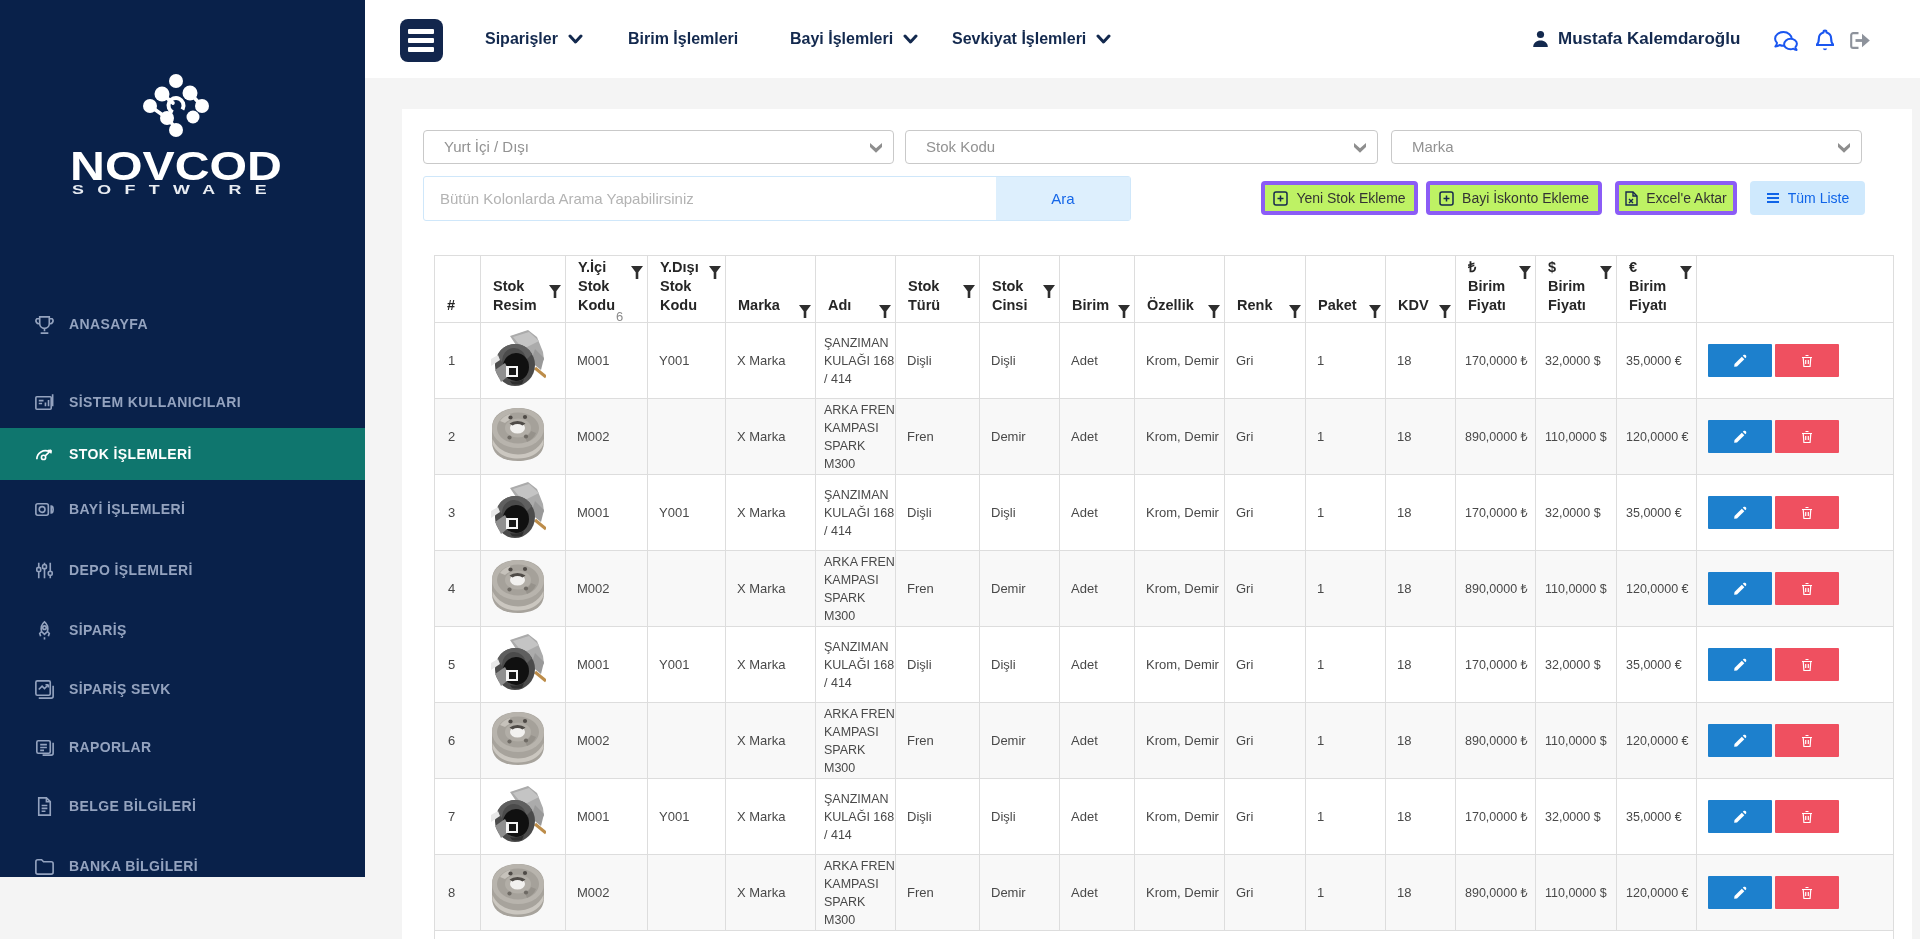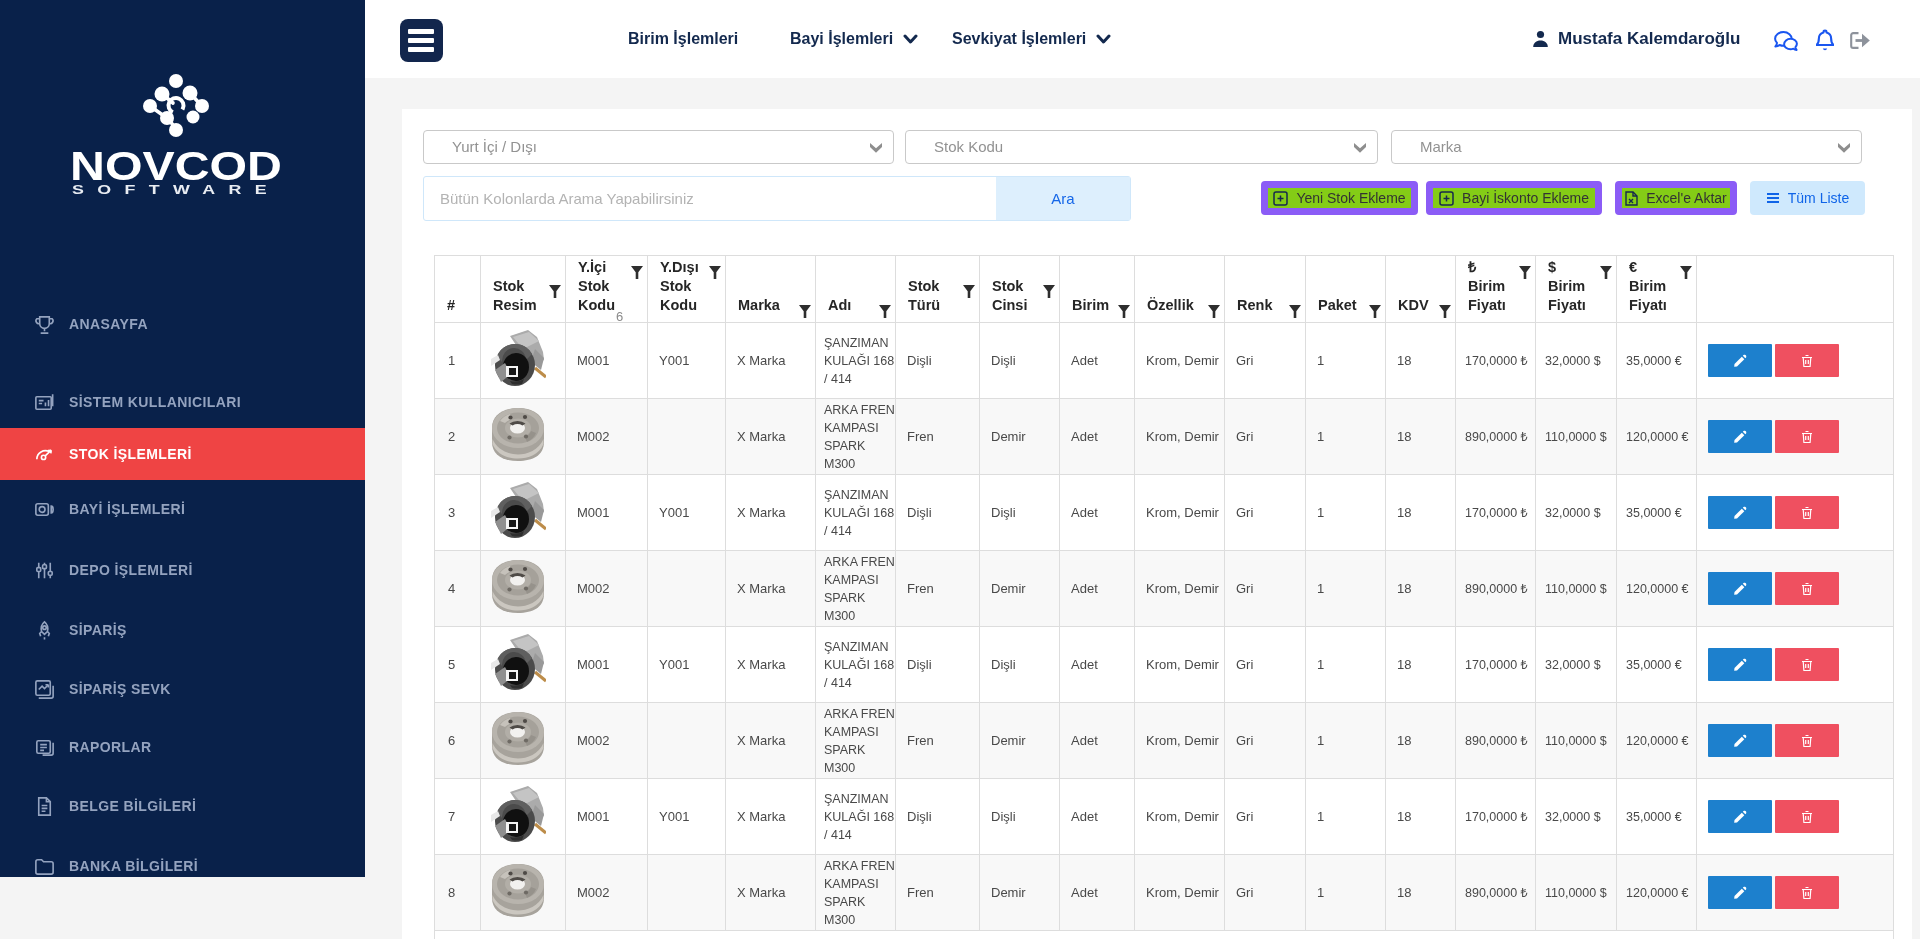--- a/index.html
+++ b/index.html
@@ -3,36 +3,36 @@
 <meta charset="utf-8">
 <style>
 * { margin:0; padding:0; box-sizing:border-box; }
 html,body { width:1920px; height:939px; overflow:hidden; font-family:"Liberation Sans", sans-serif; background:#f4f4f4; }
 .abs { position:absolute; }
 
 #sidebar { position:absolute; left:0; top:0; width:365px; height:877px; background:#09214a; z-index:5; }
 #menu { position:absolute; left:0; top:0; width:365px; }
 .mi { position:absolute; left:0; width:365px; height:60px; display:flex; align-items:center; padding-left:33px; color:#94a3bf; font-size:14px; font-weight:bold; letter-spacing:.4px; }
 .mi svg { width:23px; height:23px; margin-right:13px; flex:none; }
-.mi.active { background:#ef4444; color:#ffffff; height:52px; }
+.mi.active { background:#0f766e; color:#ffffff; height:52px; }
 
 #topbar { position:absolute; left:365px; top:0; width:1555px; height:78px; background:#ffffff; }
 #hamb { position:absolute; left:35px; top:19px; width:43px; height:43px; background:#12264d; border-radius:8px; }
 #hamb div { position:absolute; left:8px; width:26px; height:5px; background:#fff; border-radius:1px; }
 .nav { position:absolute; top:0; height:78px; display:flex; align-items:center; font-size:16px; font-weight:bold; color:#13294e; }
 .nav svg { margin-left:10px; }
 #userarea { position:absolute; top:0; height:78px; display:flex; align-items:center; font-size:17px; font-weight:bold; color:#13294e; }
 
 #content { position:absolute; left:365px; top:78px; width:1555px; height:861px; background:#f4f4f4; }
 #card { position:absolute; left:402px; top:109px; width:1510px; height:830px; background:#ffffff; }
-.sel { position:absolute; height:34px; border:1px solid #c9c9c9; border-radius:4px; background:#fff; color:#929292; font-size:15px; line-height:32px; padding-left:28px; }
+.sel { position:absolute; height:34px; border:1px solid #c9c9c9; border-radius:4px; background:#fff; color:#929292; font-size:15px; line-height:32px; padding-left:20px; }
 .sel svg { position:absolute; right:11px; top:12px; }
 #searchbox { position:absolute; left:423px; top:176px; width:708px; height:45px; border:1px solid #cfe7fa; border-radius:3px; background:#fff; color:#b3b3b3; font-size:15px; line-height:43px; padding-left:16px; }
 #arabtn { position:absolute; right:0; top:0; width:134px; height:43px; background:#ddeffd; color:#1667e8; font-size:15px; font-weight:500; text-align:center; line-height:43px; }
-.btn { position:absolute; top:181px; height:34px; border:7px solid #8b5cf6; border-radius:4px; background:#84cc16; color:#333; font-size:14px; display:flex; align-items:center; justify-content:center; gap:8px; }
+.btn { position:absolute; top:181px; height:34px; border:4px solid #8b5cf6; border-radius:4px; background:#bef264; color:#333; font-size:14px; display:flex; align-items:center; justify-content:center; gap:8px; }
 #btn4 { border:none; background:#cfe9fd; color:#0f64e8; font-weight:500; }
 
 #tbl { position:absolute; left:434px; top:255px; border-collapse:collapse; table-layout:fixed; width:1460px; }
 #tbl th, #tbl td { border:1px solid #dddddd; overflow:hidden; }
 #tbl th { height:67px; vertical-align:bottom; text-align:left; font-size:14.5px; font-weight:bold; color:#262626; line-height:19px; padding:0 16px 7px 12px; position:relative; }
 #tbl td { height:76px; vertical-align:middle; font-size:13px; color:#494949; line-height:18px; padding-left:11px; white-space:nowrap; }
 #tbl tr.even td { background:#f8f8f8; }
 .fun { position:absolute; right:4px; }
 .f1 { top:49px; } .f2 { top:29px; } .f3 { top:10px; }
 .imgcell { padding-left:9px !important; }
@@ -122,20 +122,23 @@
         </svg>BANKA BİLGİLERİ</div>
   </div>
 </div>
 
 <div id="topbar">
   <div id="hamb">
       <div style="top:10px"></div>
       <div style="top:19px"></div>
       <div style="top:28px"></div>
     </div>
+  <div class="nav" style="left:120px">Siparişler<svg width="15" height="10" viewBox="0 0 15 10" fill="none" stroke="#13294e" stroke-width="3" stroke-linecap="round" stroke-linejoin="round">
+        <path d="M2 2 7.5 8 13 2"></path>
+      </svg></div>
   <div class="nav" style="left:263px">Birim İşlemleri</div>
   <div class="nav" style="left:425px">Bayi İşlemleri<svg width="15" height="10" viewBox="0 0 15 10" fill="none" stroke="#13294e" stroke-width="3" stroke-linecap="round" stroke-linejoin="round">
         <path d="M2 2 7.5 8 13 2"></path>
       </svg></div>
   <div class="nav" style="left:587px">Sevkiyat İşlemleri<svg width="15" height="10" viewBox="0 0 15 10" fill="none" stroke="#13294e" stroke-width="3" stroke-linecap="round" stroke-linejoin="round">
         <path d="M2 2 7.5 8 13 2"></path>
       </svg></div>
   <div id="userarea" style="left:1167px">
     <svg width="17" height="18" viewBox="0 0 17 18" fill="#13294e" style="margin-right:9px">
         <circle cx="8.5" cy="4.5" r="3.6"></circle>

